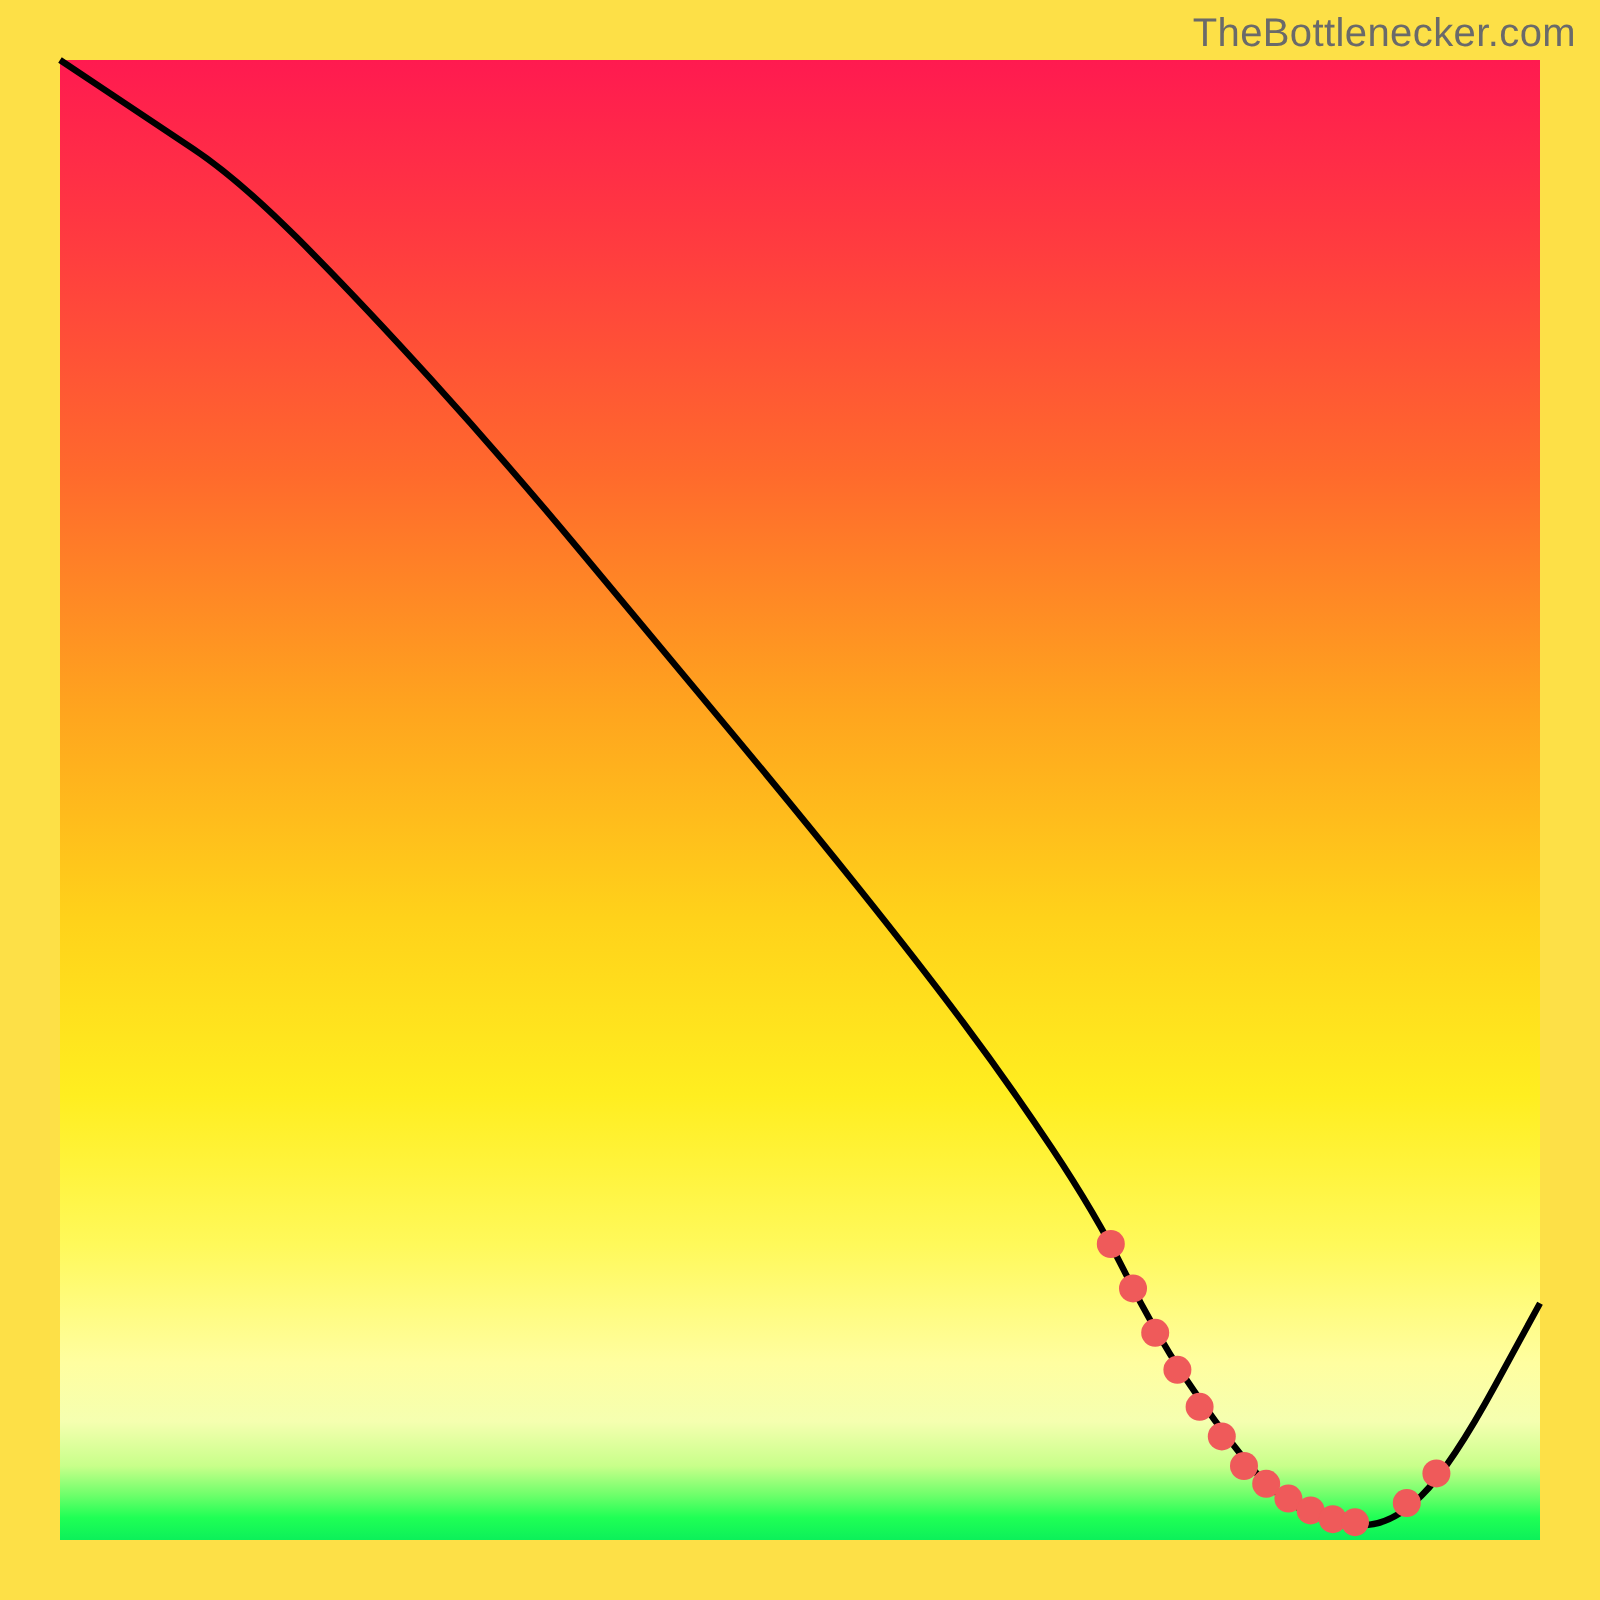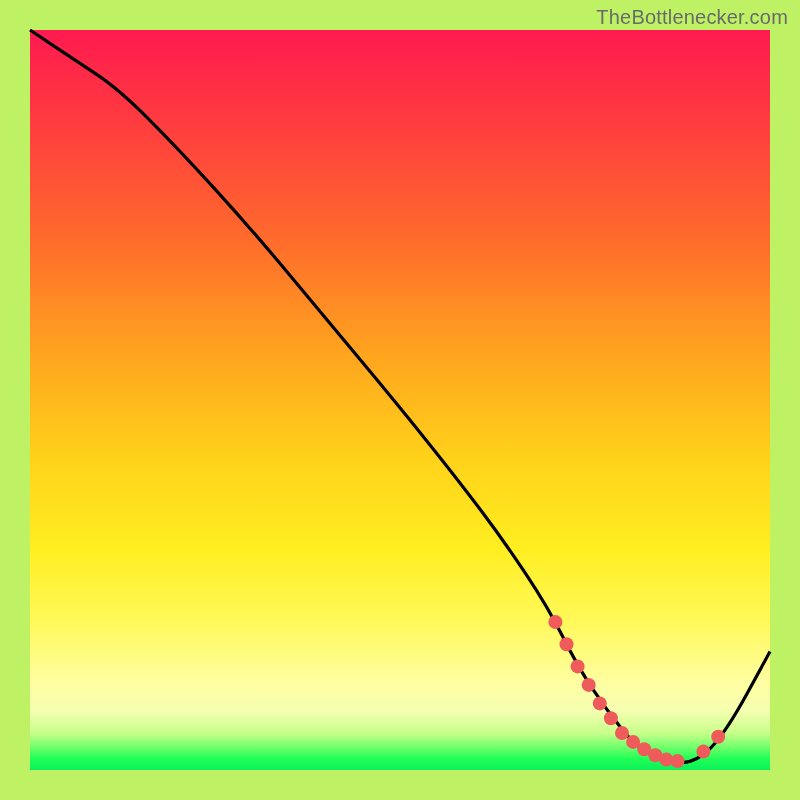--- a/index.html
+++ b/index.html
@@ -8,21 +8,21 @@
     width: 800px;
     height: 800px;
     background: #000;
     overflow: hidden;
     font-family: Arial, Helvetica, sans-serif;
   }
   .frame {
     position: relative;
     width: 800px;
     height: 800px;
-    background: #bef264;
+    background: #fde047;
   }
   .plot-area {
     position: absolute;
     left: 30px;
     top: 30px;
     width: 740px;
     height: 740px;
     
     background: linear-gradient(
       to bottom,

